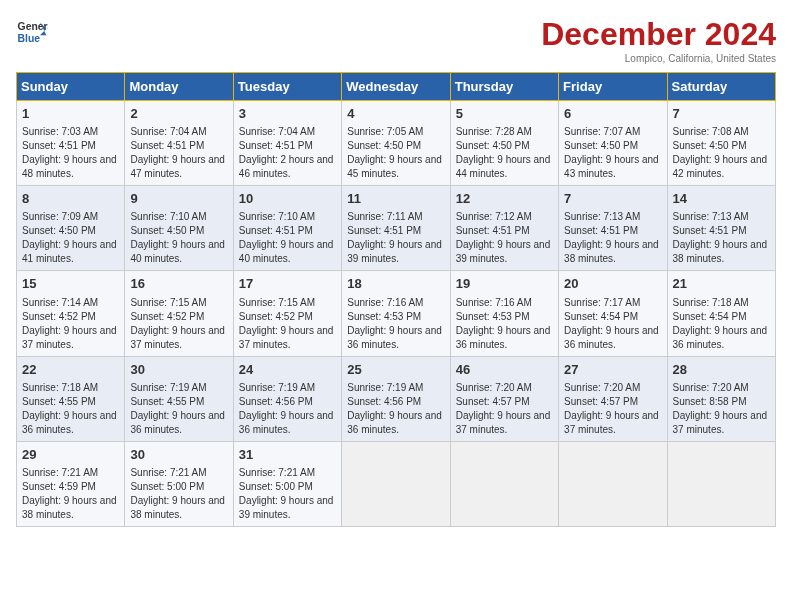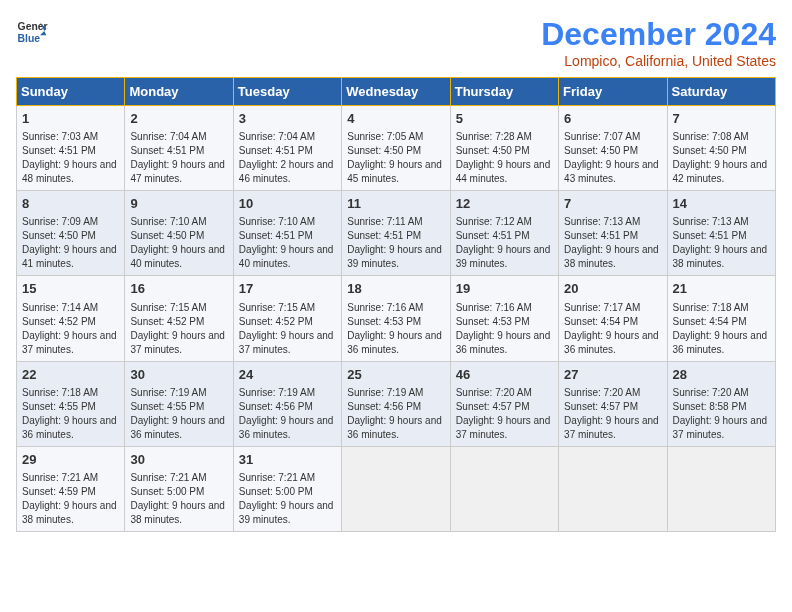--- a/index.html
+++ b/index.html
@@ -24,26 +24,26 @@
     .logo-icon {
       width: 32px;
       height: 32px;
     }
     .title-block {
       text-align: right;
     }
     .calendar-title {
       font-size: 32px;
       font-weight: bold;
-      color: #3b82f6;
+      color: #b91c1c;
       margin-left: 24px;
     }
     .calendar-subtitle {
-      font-size: 14px;
-      color: #c2410c;
+      font-size: 10px;
+      color: #737373;
     }
     .calendar-table {
       width: 100%;
       border-collapse: collapse;
       table-layout: fixed;
     }
     .calendar-table thead tr th {
       background-color: #2962a8;
       color: #fff;
       font-size: 13px;

